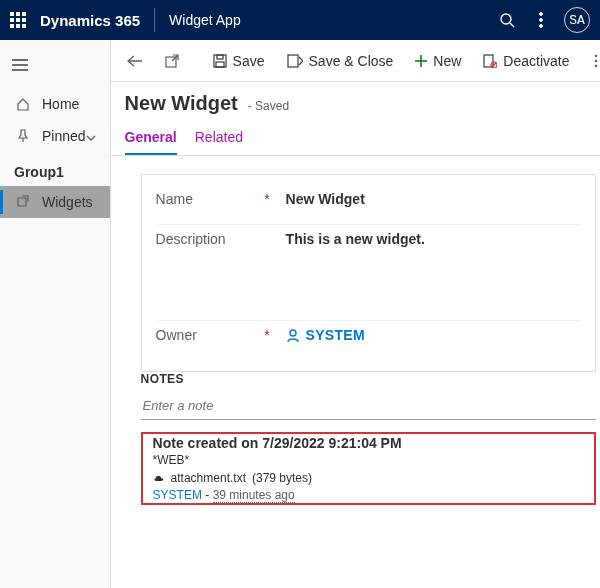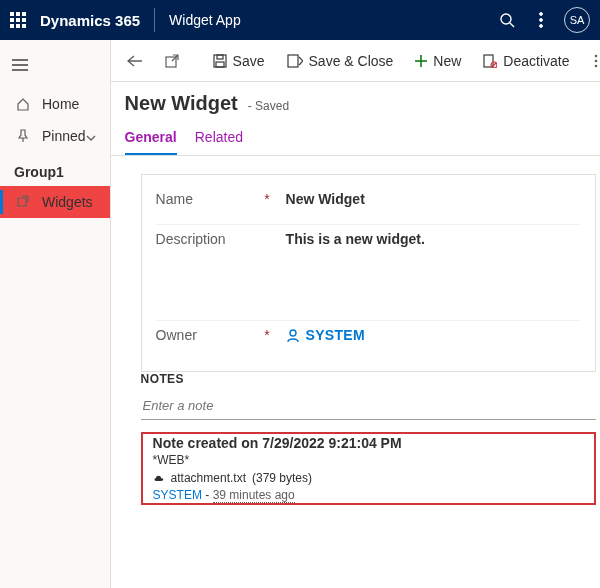--- a/index.html
+++ b/index.html
@@ -8,32 +8,32 @@
   
   .topbar { background: #002050; color: #fff; height: 40px; display: flex; align-items: center; padding: 0 10px; }
   .waffle { width: 16px; height: 16px; display: grid; grid-template-columns: repeat(3,4px); grid-auto-rows: 4px; gap: 2px; margin-right: 14px; }
   .waffle span { background: #fff; }
   .brand { font-weight: 600; font-size: 15px; }
   .divider-v { width: 1px; height: 24px; background: rgba(255,255,255,0.35); margin: 0 14px; }
   .appname { font-size: 14px; }
   .topbar .spacer { flex: 1; }
   .top-icon { width: 34px; height: 40px; display: flex; align-items: center; justify-content: center; cursor: pointer; }
   .top-icon svg { stroke: #fff; }
-  .avatar { width: 26px; height: 26px; border: 1px solid rgba(255,255,255,0.8); border-radius: 50%; display: flex; align-items: center; justify-content: center; font-size: 11px; margin-left: 6px; }
+  .avatar { width: 26px; height: 26px; border: 1px solid rgba(255,255,255,0.8); border-radius: 50%; display: flex; align-items: center; justify-content: center; font-size: 13px; margin-left: 6px; font-family: Liberation Mono, monospace; }
 
   .shell { display: flex; height: calc(588px - 40px); }
 
   
   .sidebar { width: 160px; border-right: 1px solid #e1dfdd; padding-top: 10px; background: #faf9f8; }
   .sb-btn { width: 40px; height: 30px; display: flex; align-items: center; justify-content: center; cursor: pointer; }
   .sb-item { display: flex; align-items: center; height: 32px; padding: 0 14px; cursor: pointer; font-size: 14px; color: #323130; }
   .sb-item .icon { width: 18px; display: flex; justify-content: center; margin-right: 10px; color: #605e5c; }
   .sb-item .chev { margin-left: auto; color: #605e5c; }
   .sb-group { padding: 6px 14px; font-size: 14px; color: #323130; font-weight: 600; }
-  .sb-item.active { background: #ef4444; position: relative; }
+  .sb-item.active { background: #a3a3a3; position: relative; }
   .sb-item.active::before { content: ""; position: absolute; left: 0; top: 4px; bottom: 4px; width: 3px; background: #0078d4; }
 
   
   .main { flex: 1; display: flex; flex-direction: column; position: relative; }
   .cmdbar { height: 42px; border-bottom: 1px solid #e1dfdd; display: flex; align-items: center; padding: 0 6px; gap: 2px; }
   .cmd { display: flex; align-items: center; gap: 6px; padding: 0 10px; height: 100%; font-size: 14px; color: #323130; cursor: pointer; }
   .cmd svg { flex-shrink: 0; }
   .cmd .lbl { white-space: nowrap; }
 
   .header { padding: 10px 14px 0 14px; }

